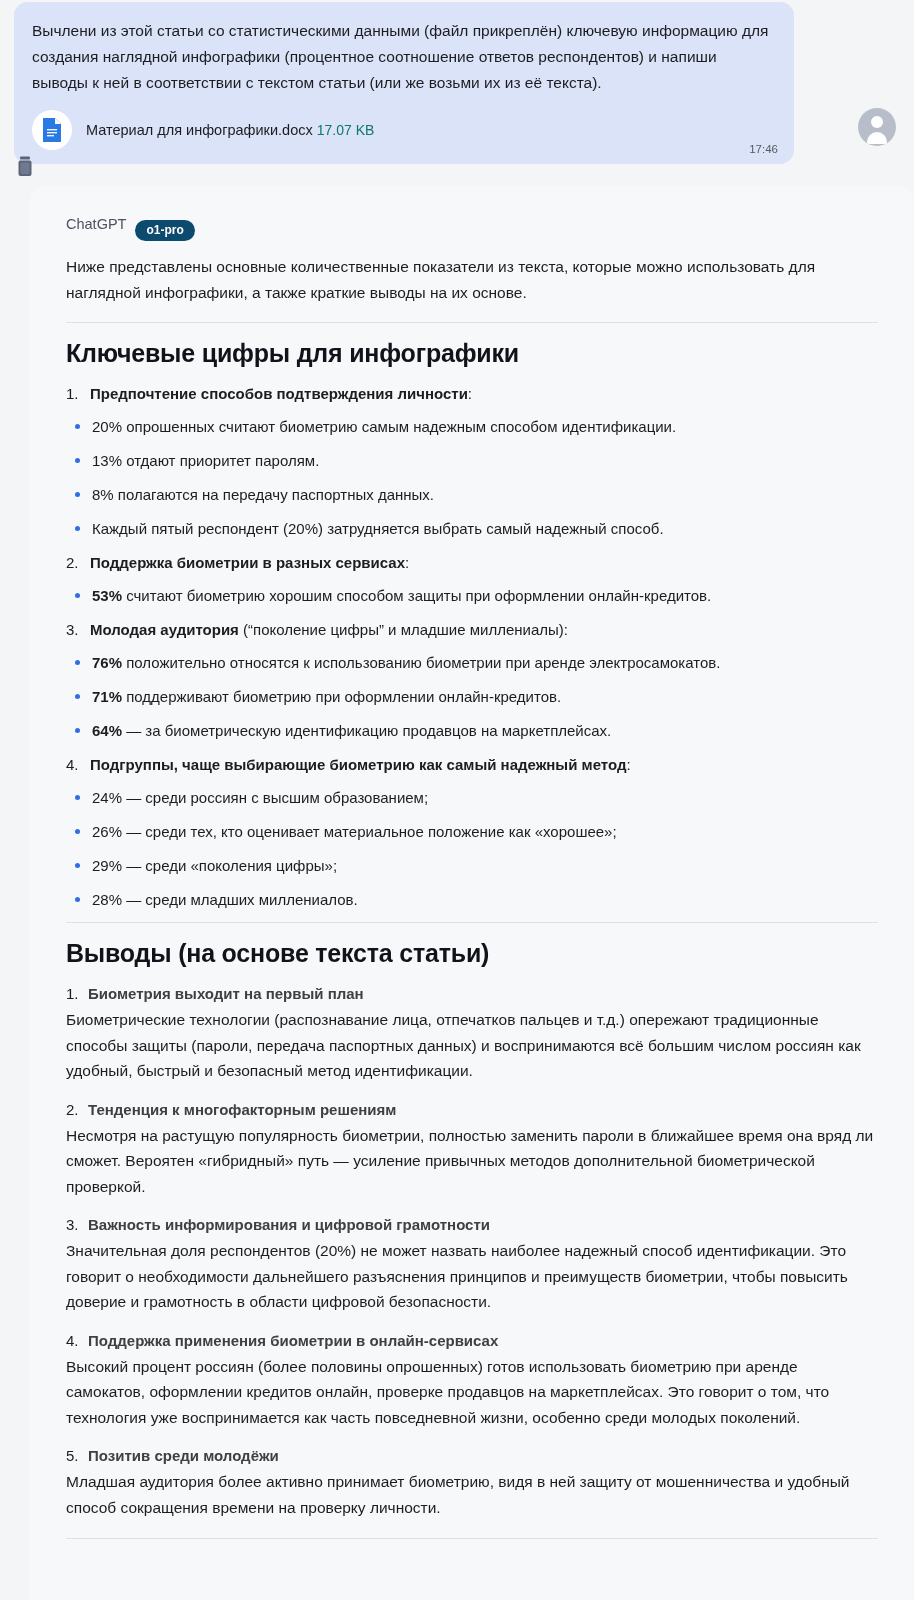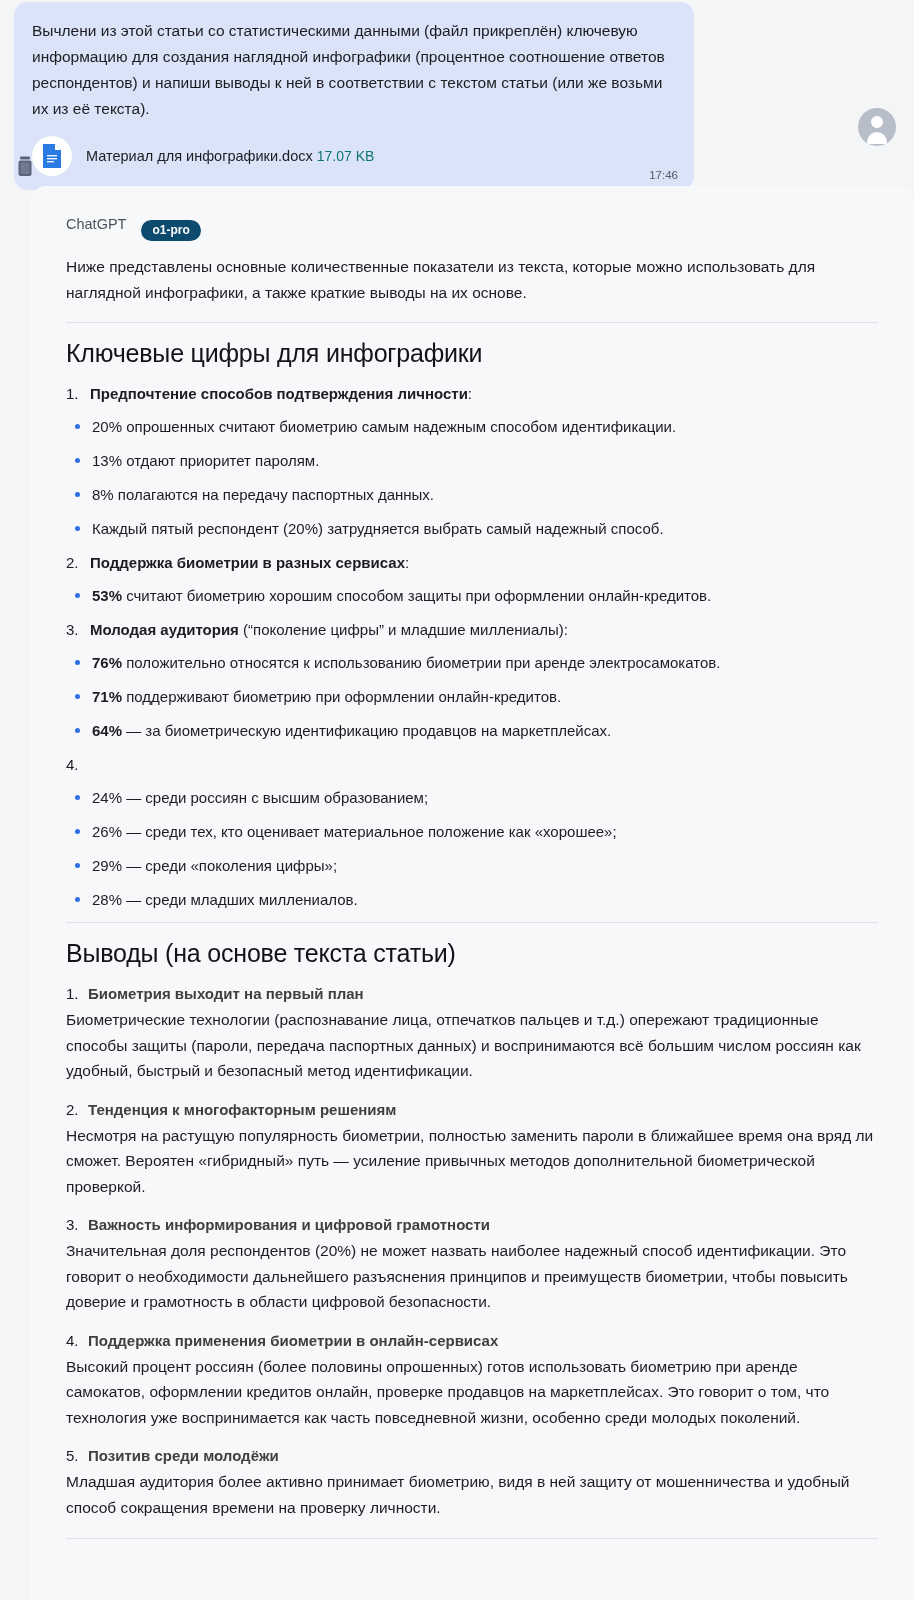--- a/index.html
+++ b/index.html
@@ -10,21 +10,21 @@
     background: #f4f5f7;
     font-family: "Liberation Sans", "DejaVu Sans", sans-serif;
     -webkit-font-smoothing: antialiased;
   }
   body { position: relative; width: 914px; min-height: 1600px; overflow-x: hidden; }
 
   
   .user-row { position: relative; width: 914px; }
   .user-bubble {
     position: absolute; left: 14px; top: 2px;
-    width: 680px;
+    width: 780px;
     background: #dbe3f8;
     border-radius: 14px;
     padding: 16px 18px 14px 18px;
   }
   .user-text {
     font-size: 15.5px;
     line-height: 26px;
     color: #1c1d21;
     white-space: pre-line;
   }
@@ -72,39 +72,39 @@
   
   .assistant-card {
     position: absolute; left: 30px; top: 186px;
     width: 884px;
     background: #f7f8fa;
     border-top-left-radius: 16px;
     border-top-right-radius: 16px;
     padding: 20px 36px 16px 36px;
     min-height: 1414px;
   }
-  .assistant-head { display: flex; align-items: center; gap: 15px; margin-bottom: 13px; }
+  .assistant-head { display: flex; align-items: center; gap: 9px; margin-bottom: 13px; }
   .assistant-name { font-size: 14.5px; color: #4c525e; }
   .model-badge {
     background: #0c4a6e; color: #ffffff;
     font-size: 12px; font-weight: bold;
     border-radius: 11px; padding: 3px 11px 4px 11px;
     line-height: 14px;
     margin-top: 14px;
   }
   .intro {
     font-size: 15.5px; line-height: 26px; color: #1c1d21;
     margin-bottom: 16px;
   }
   hr.rule {
     border: none; border-top: 1px solid #dfe1e5;
     margin: 0 0 16px 0;
   }
   h2.section-title {
-    font-size: 25px; font-weight: normal; color: #12131a;
+    font-size: 25px; font-weight: bold; color: #12131a;
     margin: 6px 0 14px 0; letter-spacing: -0.2px;
   }
 
   
   .num-item { display: flex; margin: 0 0 8px 0; }
   .num-marker { width: 24px; flex: 0 0 24px; font-size: 15px; color: #1c1d21; line-height: 24px; }
   .num-label { font-size: 15px; line-height: 24px; color: #1c1d21; }
   .num-label b { font-weight: bold; }
 
   
@@ -206,20 +206,21 @@
         <span class="num-marker">3.</span>
         <span class="num-label"><b>Молодая аудитория</b><span> (“поколение цифры” и младшие миллениалы):</span></span>
       </div>
       <ul class="bullets">
         <li><b>76%</b><span> положительно относятся к использованию биометрии при аренде электросамокатов.</span></li>
         <li><b>71%</b><span> поддерживают биометрию при оформлении онлайн-кредитов.</span></li>
         <li><b>64%</b><span> — за биометрическую идентификацию продавцов на маркетплейсах.</span></li>
       </ul>
       <div class="num-item">
         <span class="num-marker">4.</span>
+        <span class="num-label"><b>Подгруппы, чаще выбирающие биометрию как самый надежный метод</b><span>:</span></span>
       </div>
       <ul class="bullets">
         <li><span>24% — среди россиян с высшим образованием;</span></li>
         <li><span>26% — среди тех, кто оценивает материальное положение как «хорошее»;</span></li>
         <li><span>29% — среди «поколения цифры»;</span></li>
         <li><span>28% — среди младших миллениалов.</span></li>
       </ul>
     </div>
 
   <hr class="rule">

